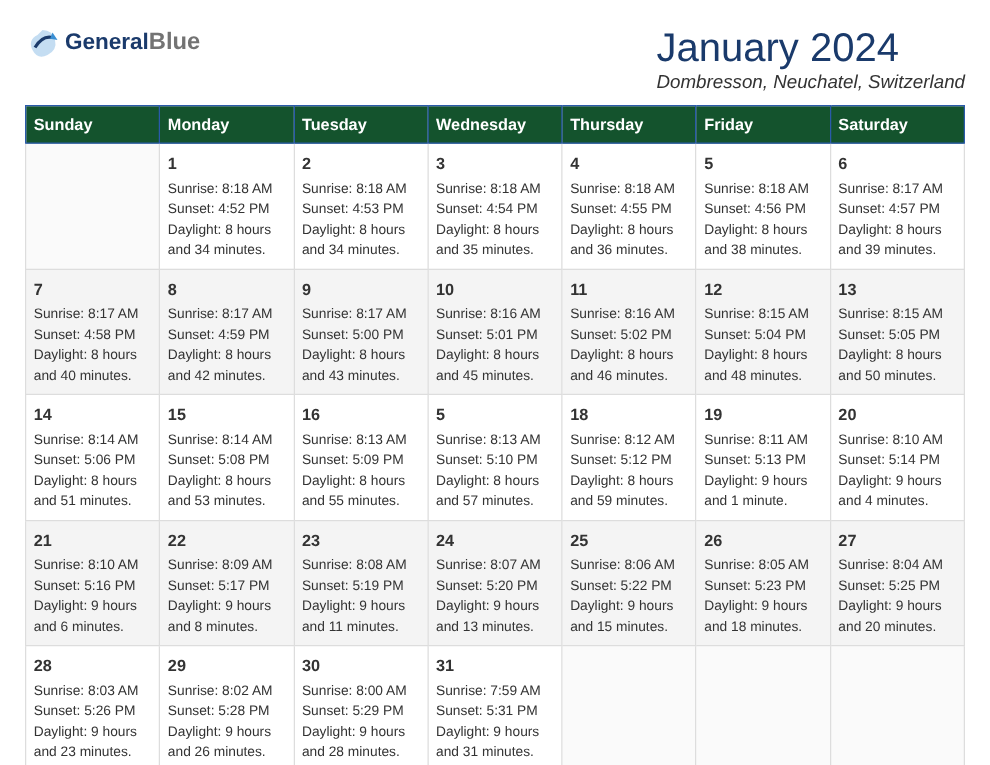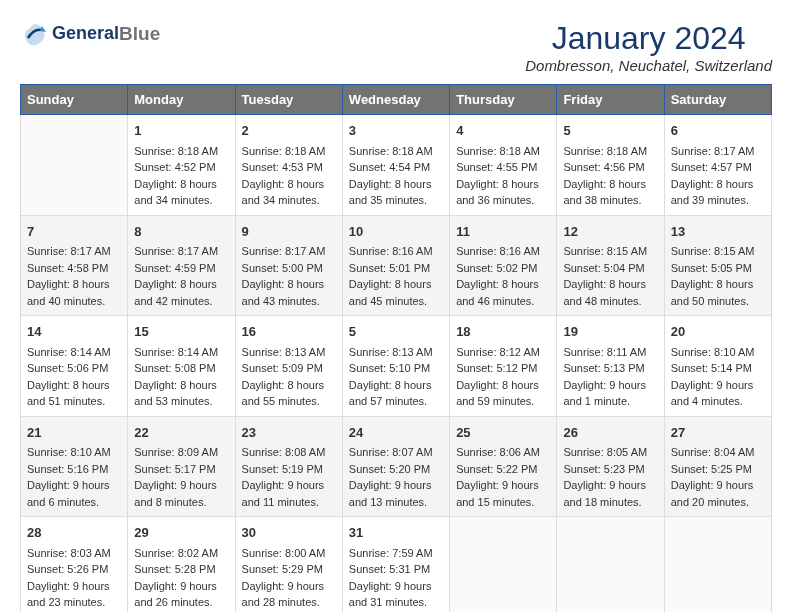--- a/index.html
+++ b/index.html
@@ -19,39 +19,39 @@
     .logo {
       display: flex;
       align-items: center;
     }
     .logo-icon {
       width: 28px;
       height: 28px;
       margin-right: 4px;
     }
     .title-block {
-      text-align: center;
+      text-align: left;
     }
     .month-title {
       font-size: 32px;
       color: #1a3a6b;
       font-weight: normal;
     }
     .subtitle {
       font-size: 15px;
       color: #333;
       font-style: italic;
     }
     table {
       width: 100%;
       border-collapse: collapse;
       font-size: 11px;
     }
     thead tr {
-      background-color: #737373;
+      background-color: #14532d;
       color: white;
     }
     thead th {
       padding: 7px 6px;
       text-align: left;
       font-size: 13px;
       font-weight: bold;
       border: 1px solid #2a5aaa;
     }
     tbody tr {

